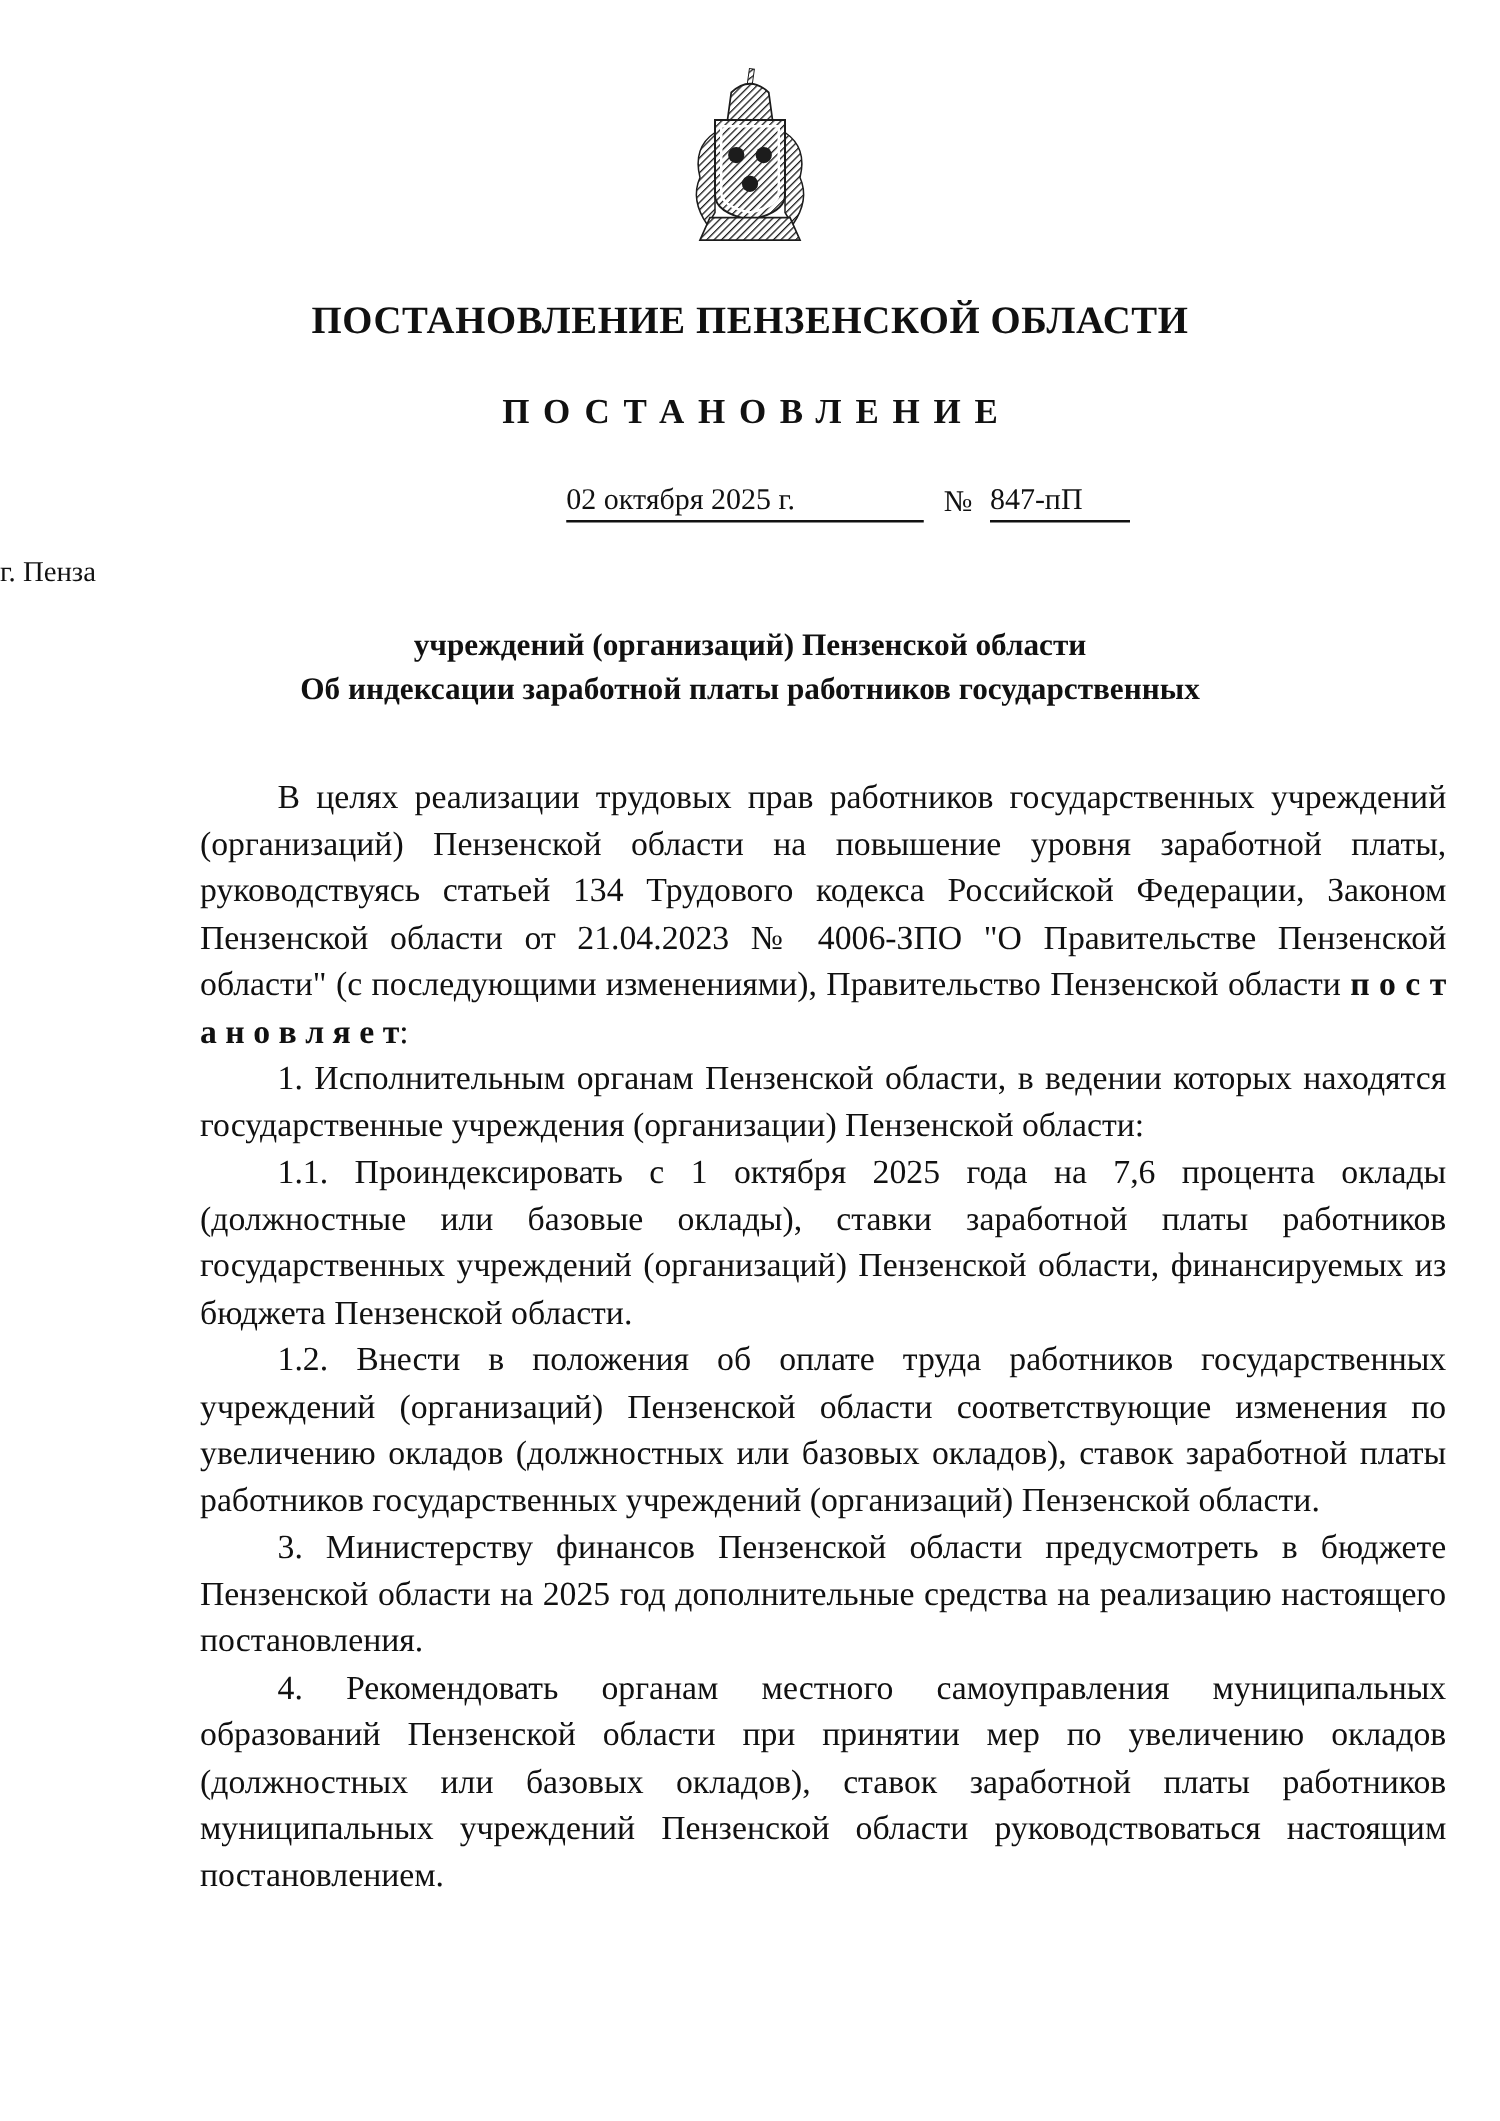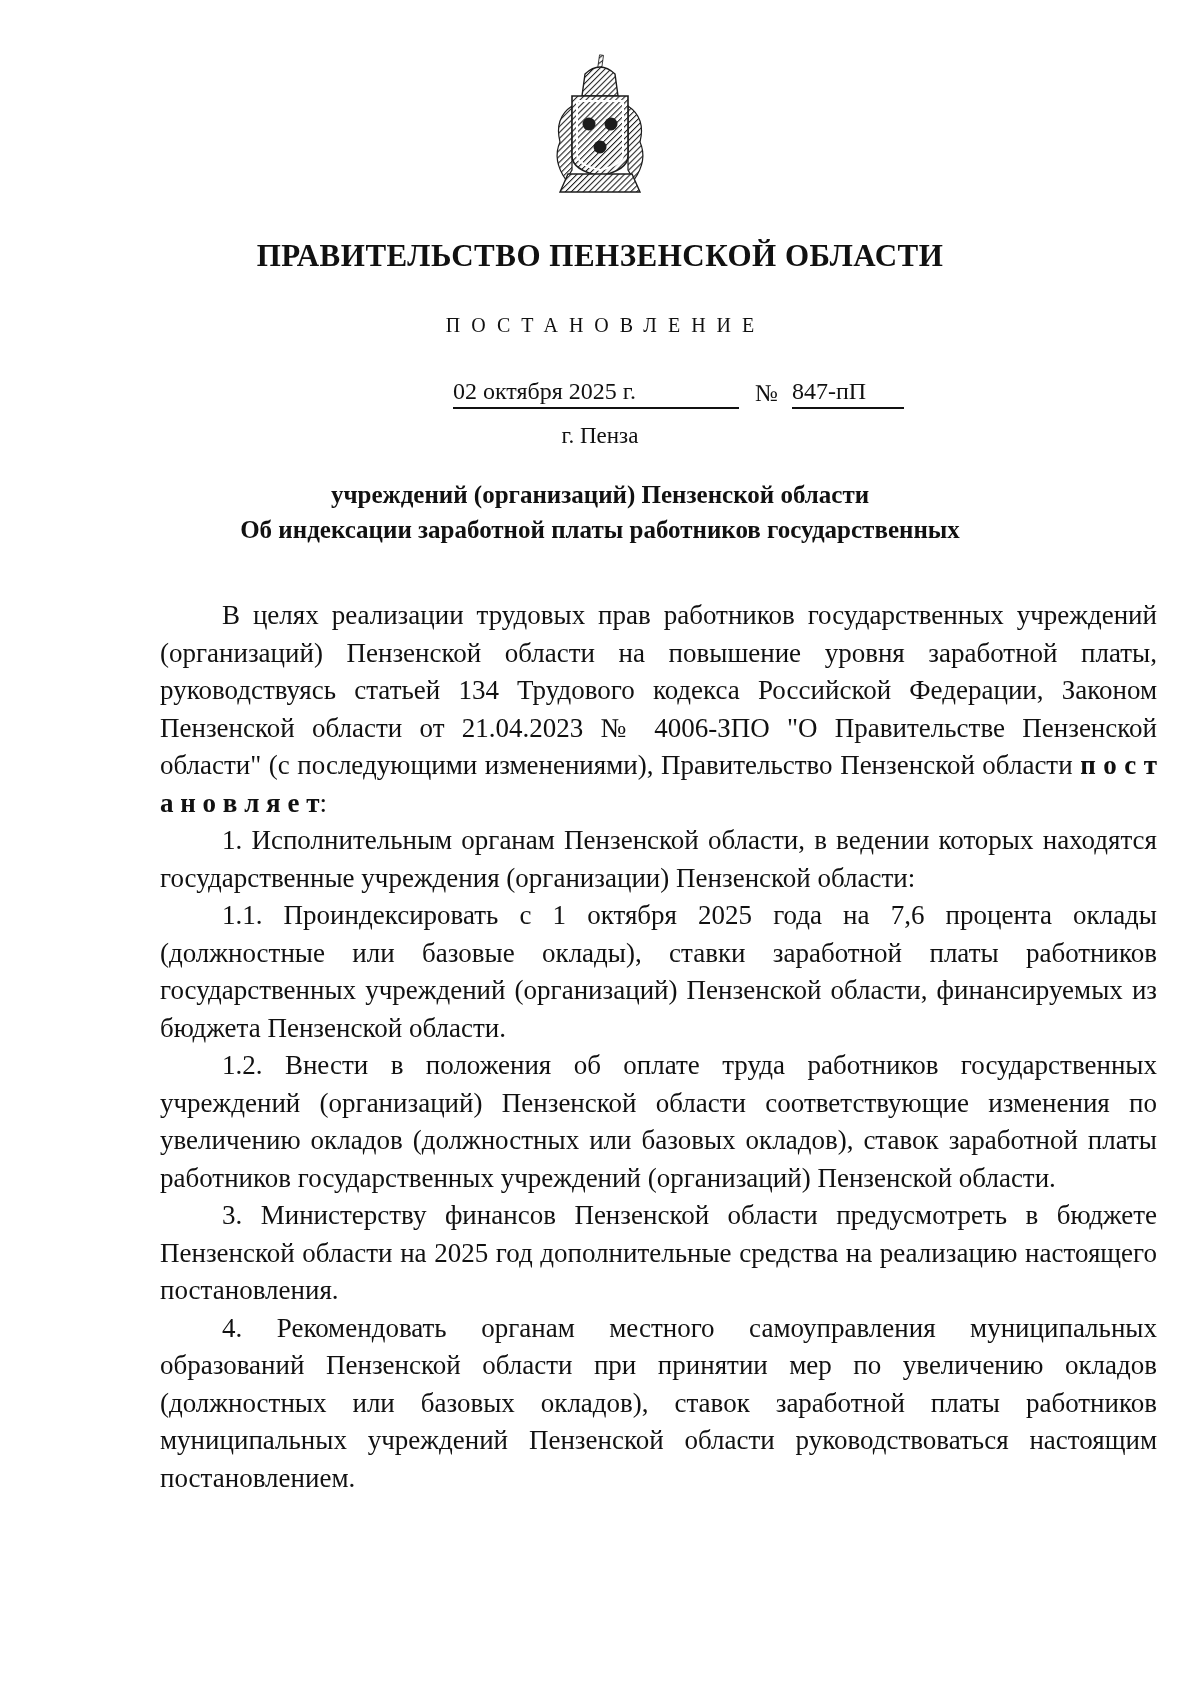--- a/index.html
+++ b/index.html
@@ -28,44 +28,43 @@
     margin-top: 36px;
     text-align: center;
     font-weight: bold;
     font-size: 31px;
     letter-spacing: 0.5px;
     white-space: nowrap;
   }
   .doc-type {
     margin-top: 40px;
     text-align: center;
-    font-weight: normal;
-    font-size: 20px;
+    font-weight: bold;
+    font-size: 28px;
     letter-spacing: 11px;
     text-indent: 11px; 
     white-space: nowrap;
   }
   .date-row {
     margin-top: 38px;
     margin-left: 453px;
     display: flex;
     align-items: flex-end;
     font-size: 24px;
     height: 34px;
   }
   .field-underlined {
     border-bottom: 2px solid #111;
     padding-bottom: 2px;
   }
   .date-cell  { width: 286px; }
   .num-sign   { margin: 0 14px 2px 16px; }
   .num-cell   { width: 112px; }
   .city {
-    margin-top: 14px;
-    text-align: center;
+    margin-top: 27px;
     font-size: 23px;
   }
   .subject {
     margin-top: 28px;
     text-align: center;
     font-weight: bold;
     font-size: 25px;
     line-height: 35px;
   }
   .body-text {
@@ -107,21 +106,21 @@
       <path d="M29 47 H75 V100 Q75 111 52 116 Q29 111 29 100 Z" fill="none" stroke="#ffffff" stroke-width="2"></path>
 
       <circle cx="41" cy="70" r="6.5" fill="#1c1c1c"></circle>
       <circle cx="63" cy="70" r="6.5" fill="#1c1c1c"></circle>
       <circle cx="52" cy="93" r="6.5" fill="#1c1c1c"></circle>
 
       <path d="M20 120 H84 L92 138 H12 Z" fill="url(#hatch)" stroke="#1c1c1c" stroke-width="1.4"></path>
     </svg>
   </div>
 
-  <div class="org-name">ПРАВИТЕЛЬСТВО ПЕНЗЕНСКОЙ ОБЛАСТИ</div>
+  <div class="org-name">ПОСТАНОВЛЕНИЕ ПЕНЗЕНСКОЙ ОБЛАСТИ</div>
 
   <div class="doc-type">ПОСТАНОВЛЕНИЕ</div>
 
   <div class="date-row">
     <span class="date-cell field-underlined">02 октября 2025 г.</span>
     <span class="num-sign">№</span>
     <span class="num-cell field-underlined">847-пП</span>
   </div>
 
   <div class="city">г. Пенза</div>

